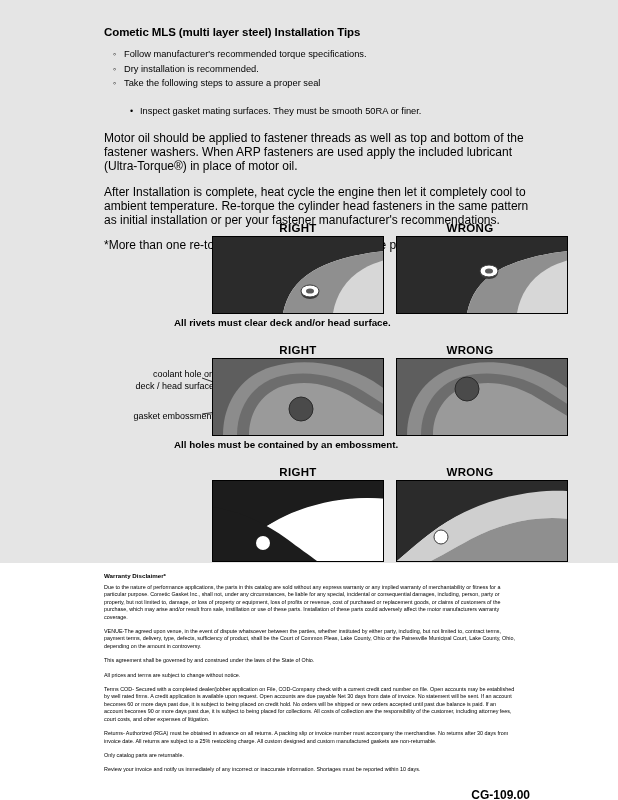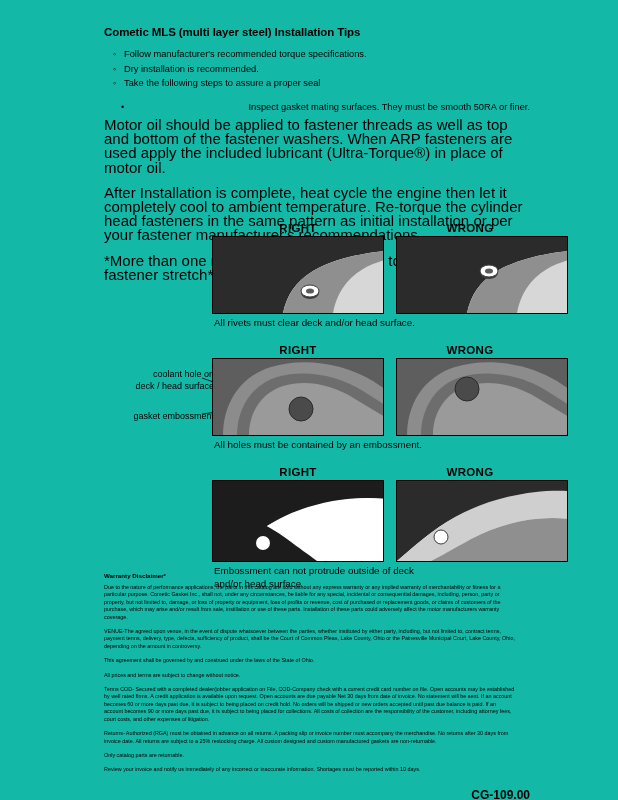--- a/index.html
+++ b/index.html
@@ -12,22 +12,22 @@
     height: 800px;
     font-family: "Liberation Sans", sans-serif;
     color: #000000;
     position: relative;
     overflow: hidden;
   }
   .page {
     position: absolute;
     left: 0; top: 0;
     width: 618px;
-    height: 800px;
-    background: #14b8a6;
+    height: 563px;
+    background: #e5e5e5;
   }
   .content {
     position: absolute;
     left: 104px;
     top: 26px;
     width: 430px;
   }
   h1.title {
     font-size: 11.5px;
     font-weight: bold;
@@ -47,44 +47,43 @@
   }
   ul.bullets > li::before {
     content: "\25E6";
     position: absolute;
     left: 0;
     top: 0;
     font-size: 9px;
   }
   ul.subbullets {
     list-style: none;
-    margin: 4px;
+    margin: 13px;
     padding: 0 0 0 13px;
-    text-align: right;
   }
   ul.subbullets > li {
     font-size: 9.3px;
     line-height: 14.5px;
     padding-left: 10px;
     position: relative;
   }
   ul.subbullets > li::before {
     content: "\2022";
     position: absolute;
     left: 0;
     top: 0;
     font-size: 9px;
   }
   h2.subtitle {
     font-size: 11.5px;
     font-weight: bold;
     margin: 18px 0 7px 0;
   }
   p.para {
-    font-size: 15px;
+    font-size: 12px;
     line-height: 14.2px;
     margin: 1px 0 11px 0;
   }
   p.para.last { margin-bottom: 0; }
 
   
   .figures {
     position: absolute;
     left: 0;
     top: 222px;
@@ -119,22 +118,23 @@
     height: 76px;
     border: 1px solid #000;
     background: #fff;
     overflow: hidden;
     position: relative;
   }
   .figbox.tall { height: 80px; }
   .figbox svg { display: block; }
   .figcaption {
     font-size: 9.8px;
-    margin: 3px 0 0 120px;
+    margin: 3px 0 0 80px;
     width: 400px;
+    font-weight: bold;
   }
   .figcaption.two-line { line-height: 12.5px; }
 
   .callouts {
     position: absolute;
     left: 0;
     top: 0;
     width: 120px;
     text-align: right;
     font-size: 9px;
@@ -285,24 +285,20 @@
         </div>
         <div class="figbox tall">
           <svg width="172" height="80" viewBox="0 0 172 80">
             <rect x="0" y="0" width="172" height="80" fill="#ffffff"></rect>
             <path d="M0,0 L172,0 L172,10 C128,10 78,22 42,46 C26,57 12,70 0,80 Z" fill="#2b2b2b"></path>
             <path d="M0,80 C16,66 34,50 58,36 C94,16 138,8 172,10 L172,38 C140,34 104,42 74,58 C56,68 42,76 34,80 Z" fill="#cfcfcf"></path>
             <path d="M172,38 C140,34 104,42 74,58 C56,68 42,76 34,80 L172,80 Z" fill="#8f8f8f"></path>
             <circle cx="44" cy="56" r="7" fill="#ffffff" stroke="#3b3b3b" stroke-width="1"></circle>
           </svg>
         </div>
-      </div>
-      <div class="figcaption two-line">
-        <div>Embossment can not protrude outside of deck</div>
-        <div>and/or head surface</div>
       </div>
     </div>
 
   </div>
 
   <div class="warranty">
     <h3>Warranty Disclaimer*</h3>
     <p>Due to the nature of performance applications, the parts in this catalog are sold without any express warranty or any implied warranty of merchantability or fitness for a particular purpose.  Cometic Gasket Inc., shall not, under any circumstances, be liable for any special, incidental or consequential damages, including, person, party or property, but not limited to, damage, or loss of property or equipment, loss of profits or revenue, cost of purchased or replacement goods, or claims of customers of the purchase, which may arise and/or result from sale, instillation or use of these parts.  Installation of these parts could adversely affect the motor manufacturers warranty coverage.</p>
     <p>VENUE-The agreed upon venue, in the event of dispute whatsoever between the parties, whether instituted by either party, including, but not limited to, contract terms, payment terms, delivery, type, defects, sufficiency of product, shall be the Court of Common Pleas, Lake County, Ohio or the Painesville Municipal Court, Lake County, Ohio, depending on the amount in controversy.</p>
     <p>This agreement shall be governed by and construed under the laws of the State of Ohio.</p>

